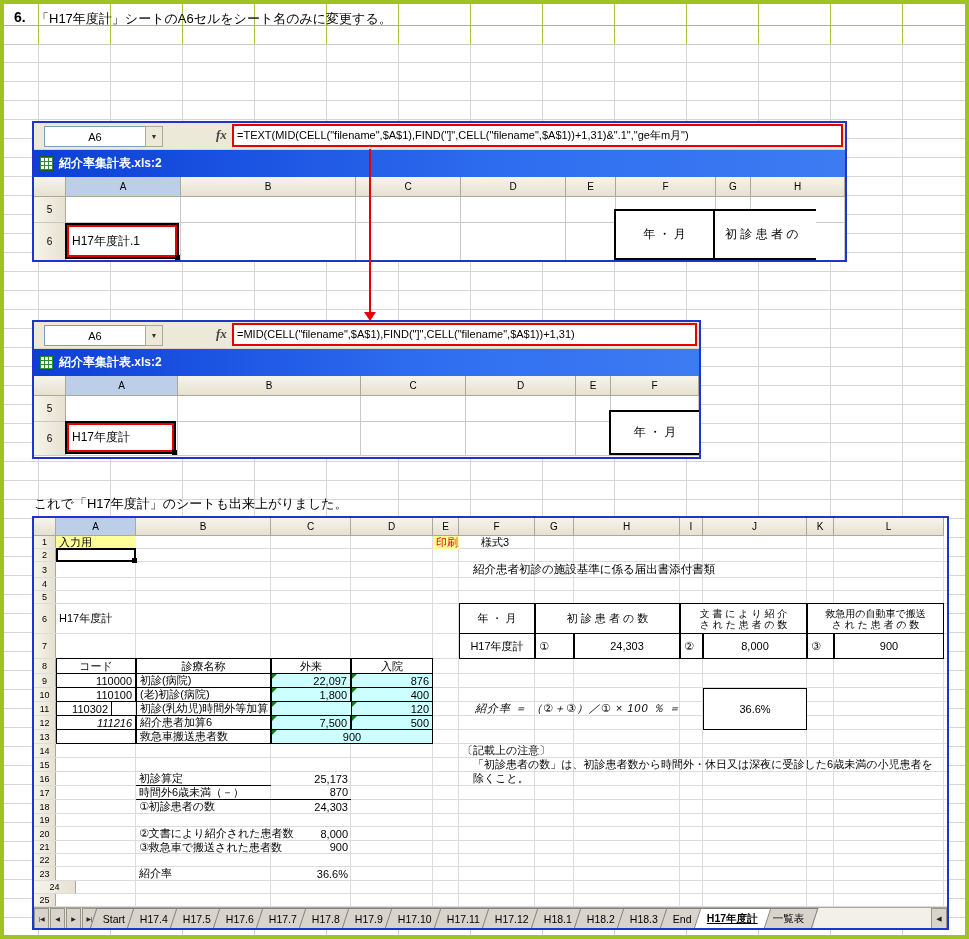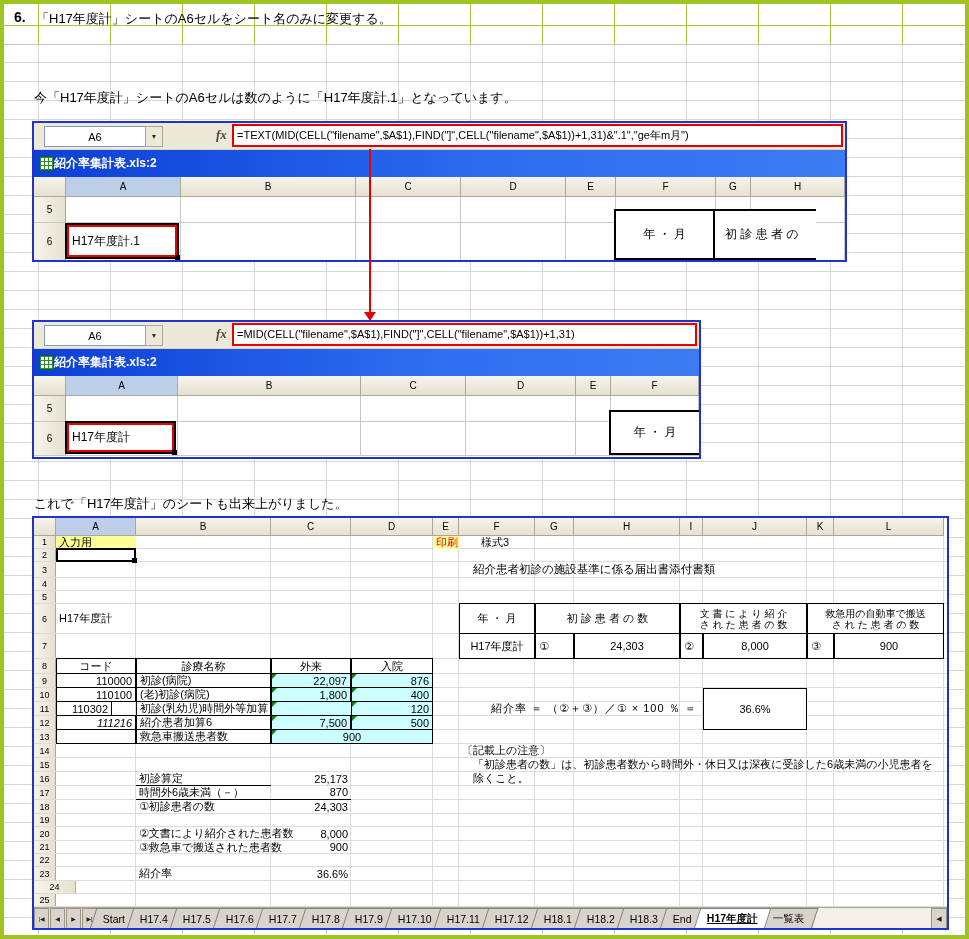--- a/index.html
+++ b/index.html
@@ -38,21 +38,21 @@
   .xltoolbar{position:relative;height:26px;background:#ece9d8;border-bottom:1px solid #d8d4c0;padding-left:42px;}
   .namebox{position:absolute;left:10px;top:3px;width:100px;height:19px;background:#fff;
     border:1px solid #7f9db9;font-size:11px;display:flex;align-items:center;justify-content:center;}
   .namedrop{position:absolute;left:111px;top:3px;width:16px;height:19px;background:#ece9d8;
     border:1px solid #aca899;font-size:7px;display:flex;align-items:center;justify-content:center;color:#333;}
   .fx{position:absolute;left:182px;top:4px;font-family:"Liberation Serif",serif;
     font-style:italic;font-weight:bold;font-size:13px;color:#444;}
   .fbox{position:absolute;left:198px;right:2px;top:1px;height:23px;background:#fff;
     border:2px solid #e80000;box-sizing:border-box;font-size:11px;line-height:19px;
     padding:0 3px;white-space:nowrap;overflow:hidden;}
-  .xltitle{height:27px;display:flex;align-items:center;padding-left:5px;
+  .xltitle{height:27px;display:flex;align-items:center;gap:5px;padding-left:5px;
     background:linear-gradient(to right,#0c3fd6,#2f6ef0 60%,#3d7bf2);color:#fff;
     font-weight:bold;font-size:12px;}
   .xlicon{width:13px;height:13px;background-color:#fff;border:1px solid #1a5a1a;
     background-image:repeating-linear-gradient(to bottom,#2e8b2e 0 1px,transparent 1px 4px),
                      repeating-linear-gradient(to right,#2e8b2e 0 1px,transparent 1px 4px);}
   .chrow{display:flex;height:20px;}
   .ch{box-sizing:border-box;background:linear-gradient(#f6f4ec,#e6e1d0);
     border-right:1px solid #aca899;border-bottom:1px solid #aca899;font-size:10px;
     display:flex;align-items:center;justify-content:center;flex:none;}
   .chsel{background:#bccee8;}
@@ -126,21 +126,20 @@
 </head>
 <body>
 
 <div id="page">
   <div class="bggrid"></div>
   <div class="topgrid"></div>
   <div class="topgrid2"></div>
 
   <div class="t itemno">6.</div>
   <div class="t heading">「H17年度計」シートのA6セルをシート名のみに変更する。</div>
-  <div class="t para1">今「H17年度計」シートのA6セルは数のように「H17年度計.1」となっています。</div>
   <div class="t para2">これは各月のシートでシート名を利用して日付にしようとしているためですが、ここはこれではおかしいので</div>
   <div class="t para3">数式の余分な部分を削除してシート名を表示するのに必要な部分だけにします。</div>
   <div class="t donenote">これで「H17年度計」のシートも出来上がりました。</div>
 
   <div id="shot1" class="xlwin">
     <div class="xltoolbar">
       <div class="namebox">A6</div>
       <div class="namedrop">▼</div>
       <div class="fx">fx</div>
       <div class="fbox">=TEXT(MID(CELL("filename",$A$1),FIND("]",CELL("filename",$A$1))+1,31)&amp;".1","ge年m月")</div>
@@ -334,21 +333,21 @@
           <div class="cell b l" style="left: 102px; width: 135px;">(老)初診(病院)</div>
           <div class="cell b r cy" style="left: 237px; width: 80px;">1,800</div>
           <div class="cell b r cy" style="left: 317px; width: 82px;">400</div>
         </div>
         <div class="srow" style="height: 14px;">
           <div class="rh" style="width: 22px;">11</div>
           <div class="cell b r" style="left: 22px; width: 56px;">110302</div>
           <div class="cell b l" style="left: 102px; width: 135px;">初診(乳幼児)時間外等加算</div>
           <div class="cell b r cy" style="left: 237px; width: 103px;">750</div>
           <div class="cell b r cy" style="left: 317px; width: 82px;">120</div>
-          <div class="cell fml l" style="left: 425px; width: 244px;">紹介率 ＝ （②＋③）／① × 100 ％ ＝</div>
+          <div class="cell fml l" style="left: 409px; width: 244px; font-style: italic;">紹介率 ＝ （②＋③）／① × 100 ％ ＝</div>
         </div>
         <div class="srow" style="height: 14px;">
           <div class="rh" style="width: 22px;">12</div>
           <div class="cell b r" style="left: 22px; width: 80px; font-style: italic;">111216</div>
           <div class="cell b l" style="left: 102px; width: 135px;">紹介患者加算6</div>
           <div class="cell b r cy" style="left: 237px; width: 80px;">7,500</div>
           <div class="cell b r cy" style="left: 317px; width: 82px;">500</div>
         </div>
         <div class="srow" style="height: 14px;">
           <div class="rh" style="width: 22px;">13</div>

